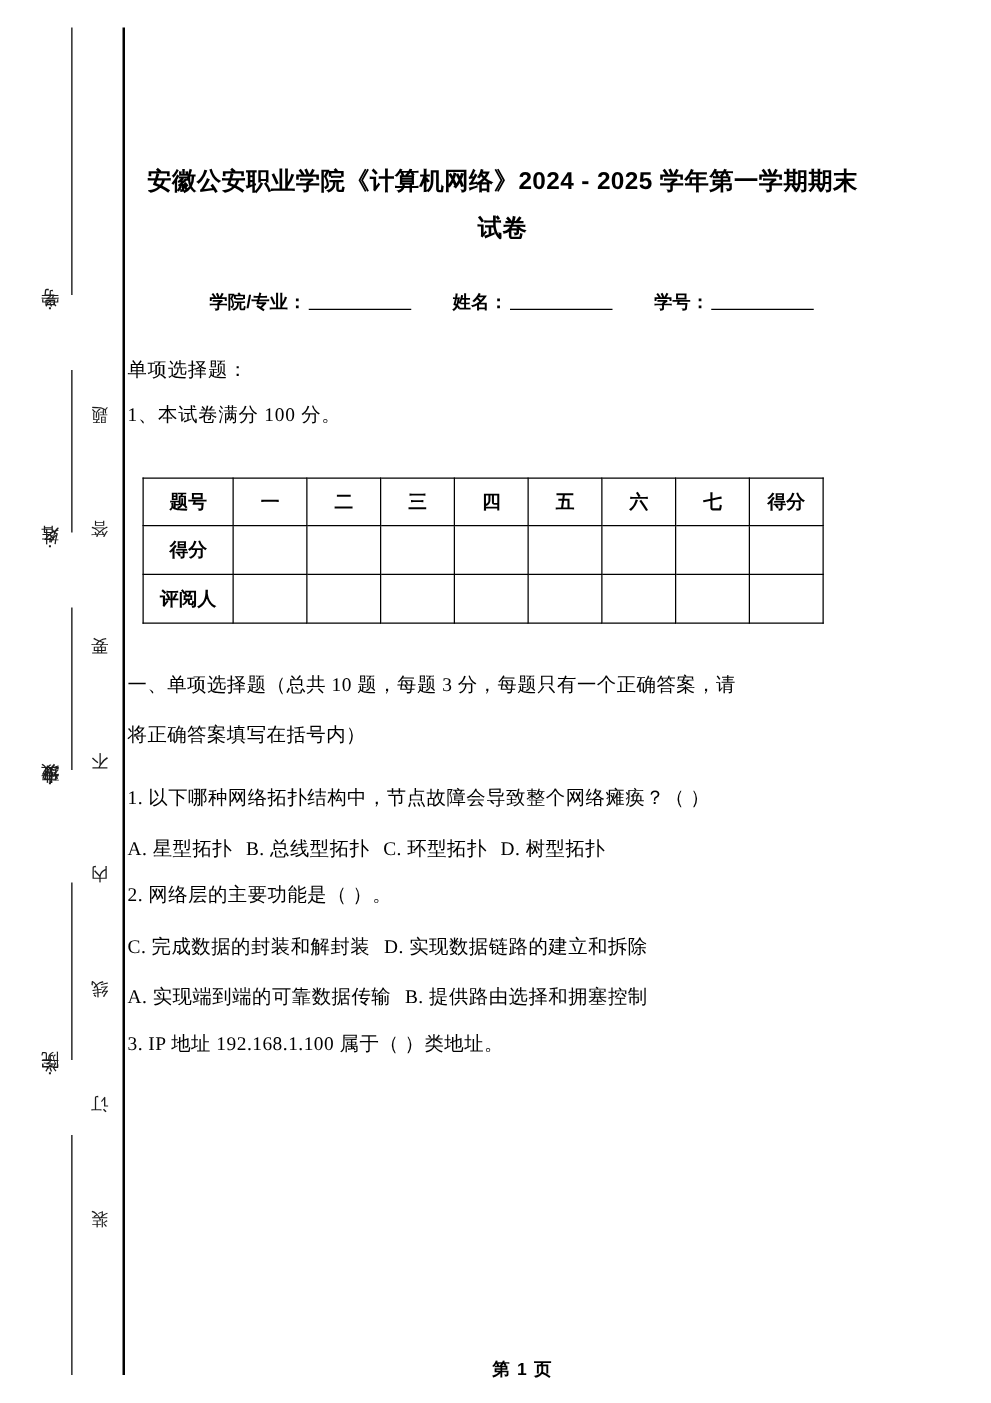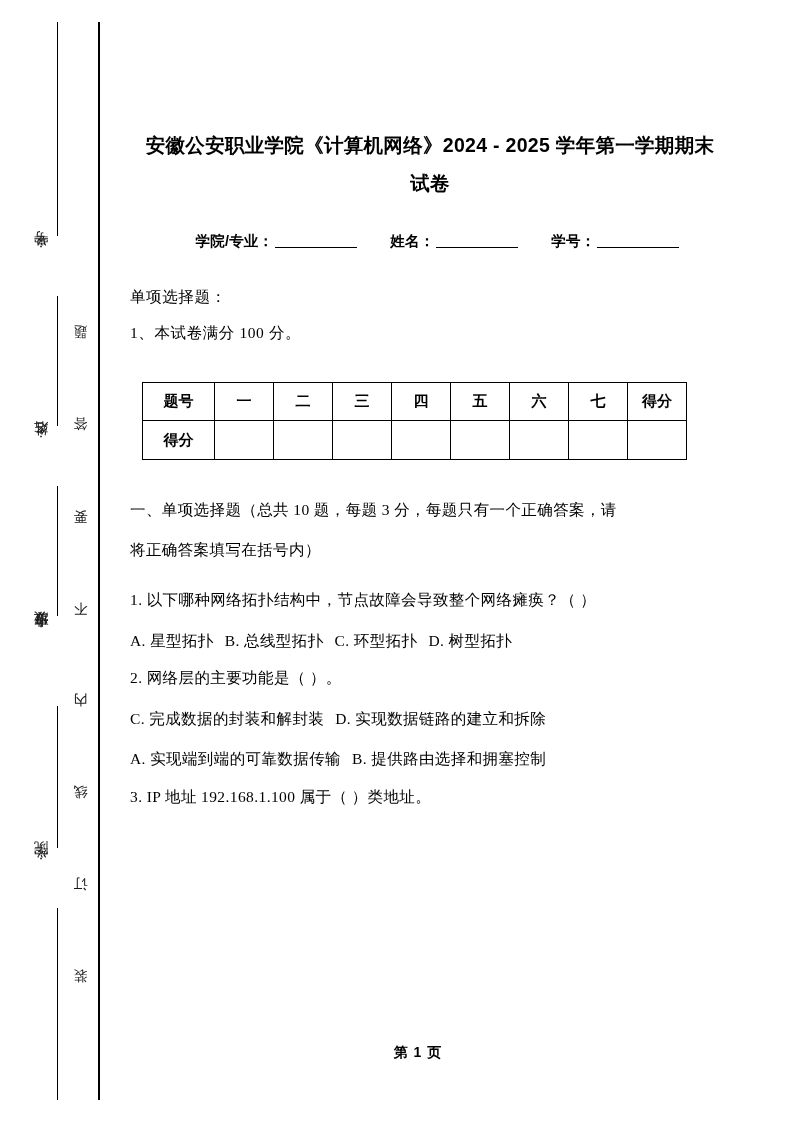--- a/index.html
+++ b/index.html
@@ -65,21 +65,21 @@
     white-space: nowrap;
     font-family: "Liberation Serif", "DejaVu Serif", serif;
     font-size: 14px;
     color: #1a1a1a;
     transform: rotate(180deg);
   }
 
   
   #content {
     position: absolute;
-    left: 130px;
+    left: 102px;
     top: 0;
     width: 600px;
     height: 1122px;
   }
 
   #exam-title {
     margin-top: 126px;
     font-family: "Liberation Sans", "DejaVu Sans", sans-serif;
     font-weight: bold;
     font-size: 19.5px;
@@ -161,21 +161,21 @@
     font-size: 15.5px;
     line-height: 1;
     letter-spacing: 0.4px;
   }
   .opt-gap { display: inline-block; width: 11px; }
 
   
   #page-footer {
     position: absolute;
     left: 118px;
-    top: 1044px;
+    top: 1087px;
     width: 600px;
     text-align: center;
     font-family: "Liberation Sans", "DejaVu Sans", sans-serif;
     font-weight: bold;
     font-size: 14px;
     letter-spacing: 1px;
   }
 </style>
 </head>
 <body>
@@ -235,20 +235,31 @@
         <td class="rowhead">得分</td>
         <td></td>
         <td></td>
         <td></td>
         <td></td>
         <td></td>
         <td></td>
         <td></td>
         <td></td>
       </tr>
+      <tr class="tall">
+        <td class="rowhead">评阅人</td>
+        <td></td>
+        <td></td>
+        <td></td>
+        <td></td>
+        <td></td>
+        <td></td>
+        <td></td>
+        <td></td>
+      </tr>
     </tbody>
   </table>
 
   <div id="section-heading">
     <div>一、单项选择题（总共 10 题，每题 3 分，每题只有一个正确答案，请</div>
     <div>将正确答案填写在括号内）</div>
   </div>
 
   <div class="q-stem">1. 以下哪种网络拓扑结构中，节点故障会导致整个网络瘫痪？（  ）</div>
   <div class="q-options"><span>A. 星型拓扑</span><span class="opt-gap"></span><span>B. 总线型拓扑</span><span class="opt-gap"></span><span>C. 环型拓扑</span><span class="opt-gap"></span><span>D. 树型拓扑</span></div>

